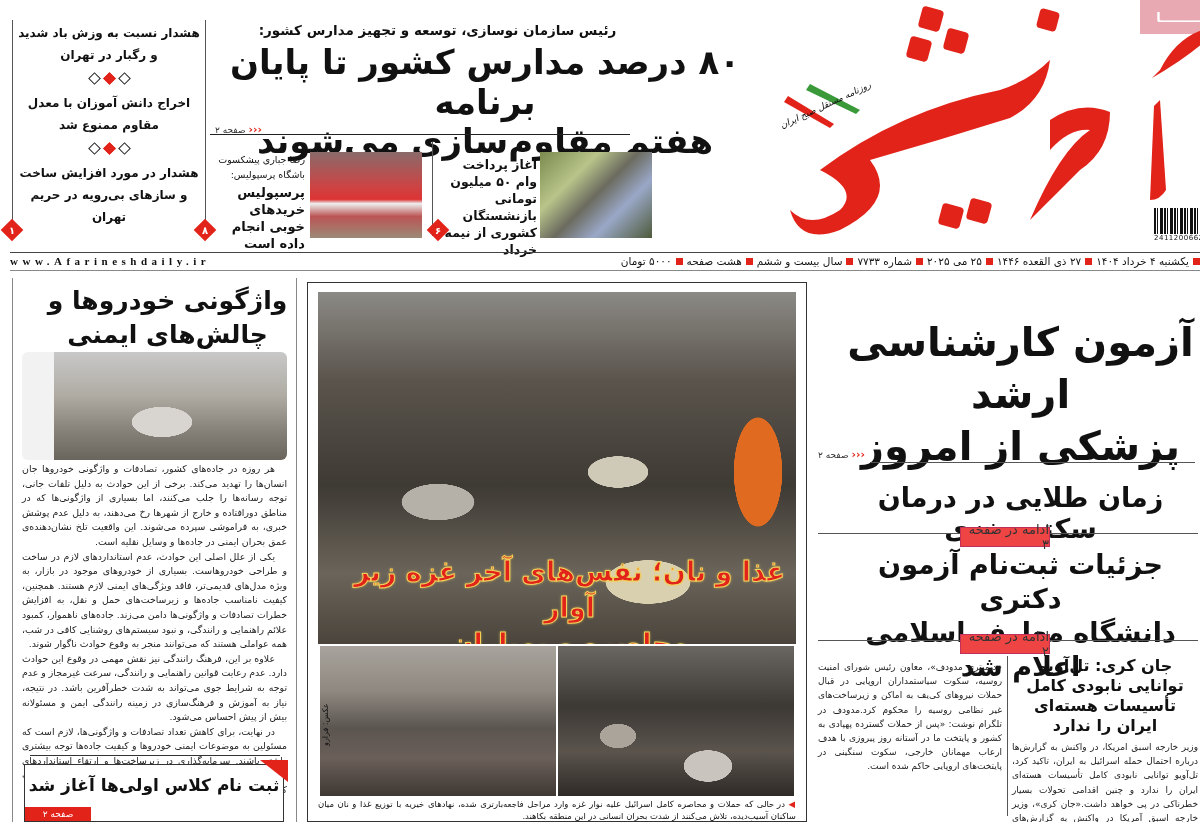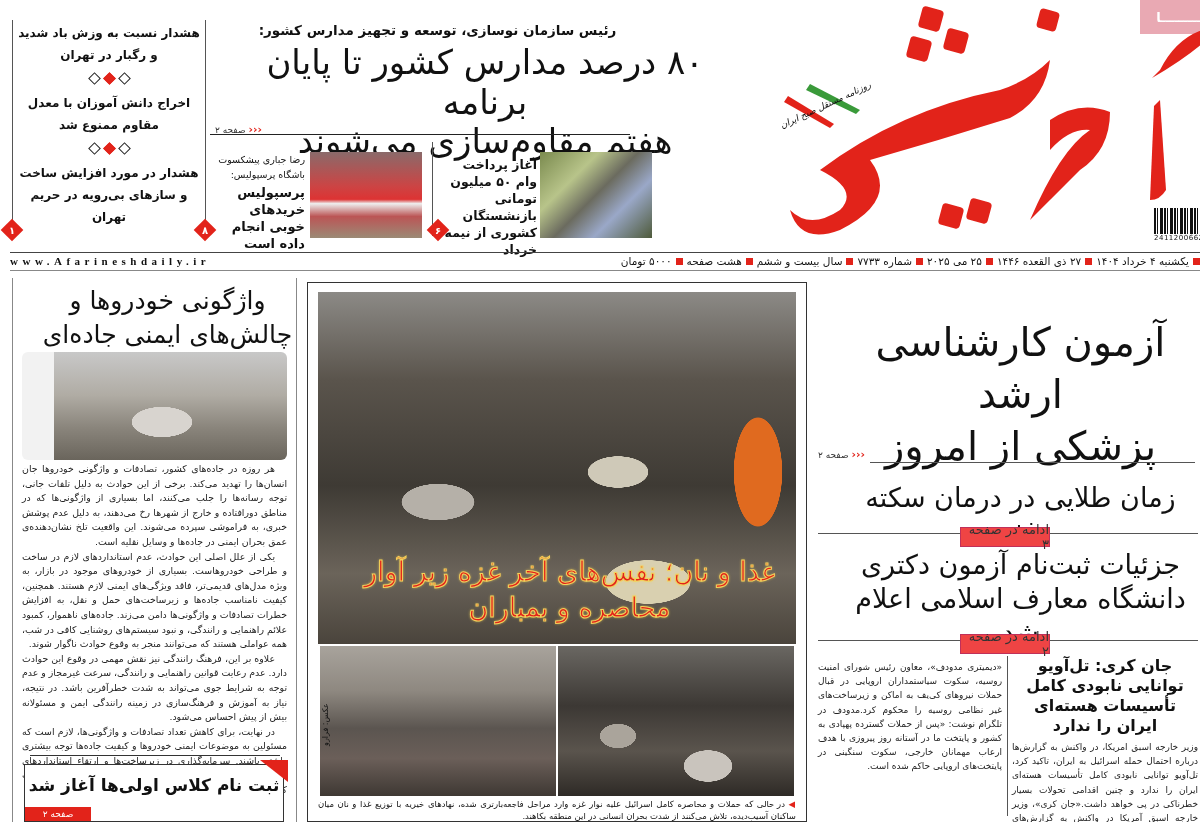--- a/index.html
+++ b/index.html
@@ -12,21 +12,21 @@
   .hline { position: absolute; height: 1px; background: #555; }
   .diamond { display: inline-block; width: 9px; height: 9px; transform: rotate(45deg); border: 1px solid #222; margin: 0 3px; background: #fff; }
   .diamond.red { background: #e2231a; border-color: #e2231a; }
   .page-marker { position: absolute; width: 16px; height: 16px; background: #e2231a; transform: rotate(45deg); }
   .page-marker span { position: absolute; inset: 0; transform: rotate(-45deg); color: #fff; font-size: 10px; font-weight: 700; display: flex; align-items: center; justify-content: center; }
   .photo { position: absolute; overflow: hidden; }
   .page-ref { font-size: 9px; color: #333; display: flex; align-items: center; gap: 3px; direction: rtl; }
   .page-ref .chev { color: #e2231a; font-weight: 700; font-size: 11px; }
   .continue-box { position: absolute; height: 20px; border: 1px solid #c0305a; background: #ef4444; font-size: 13px; display: flex; align-items: center; justify-content: center; color: #333; }
   .body-text { font-size: 9.4px; line-height: 14.6px; text-align: justify; color: #222; direction: rtl; }
-  .headline-xl { font-weight: 400; font-family: "DejaVu Sans", sans-serif; letter-spacing: -1px; padding-left: 25px; }
+  .headline-xl { font-weight: 700; font-family: "DejaVu Sans", sans-serif; letter-spacing: -1px; padding-left: 25px; }
 </style>
 </head>
 <body>
 
 <div class="abs" style="left:780px; top:0; width:460px; height:248px;">
 
   <div class="abs" style="right:0; top:0; width:100px; height:34px; background:#e9a9b3; display:flex; align-items:center; justify-content:center;">
     <span style="color:#fff; font-size:13px; font-weight:700;">جــــــــــــا</span>
   </div>
 

